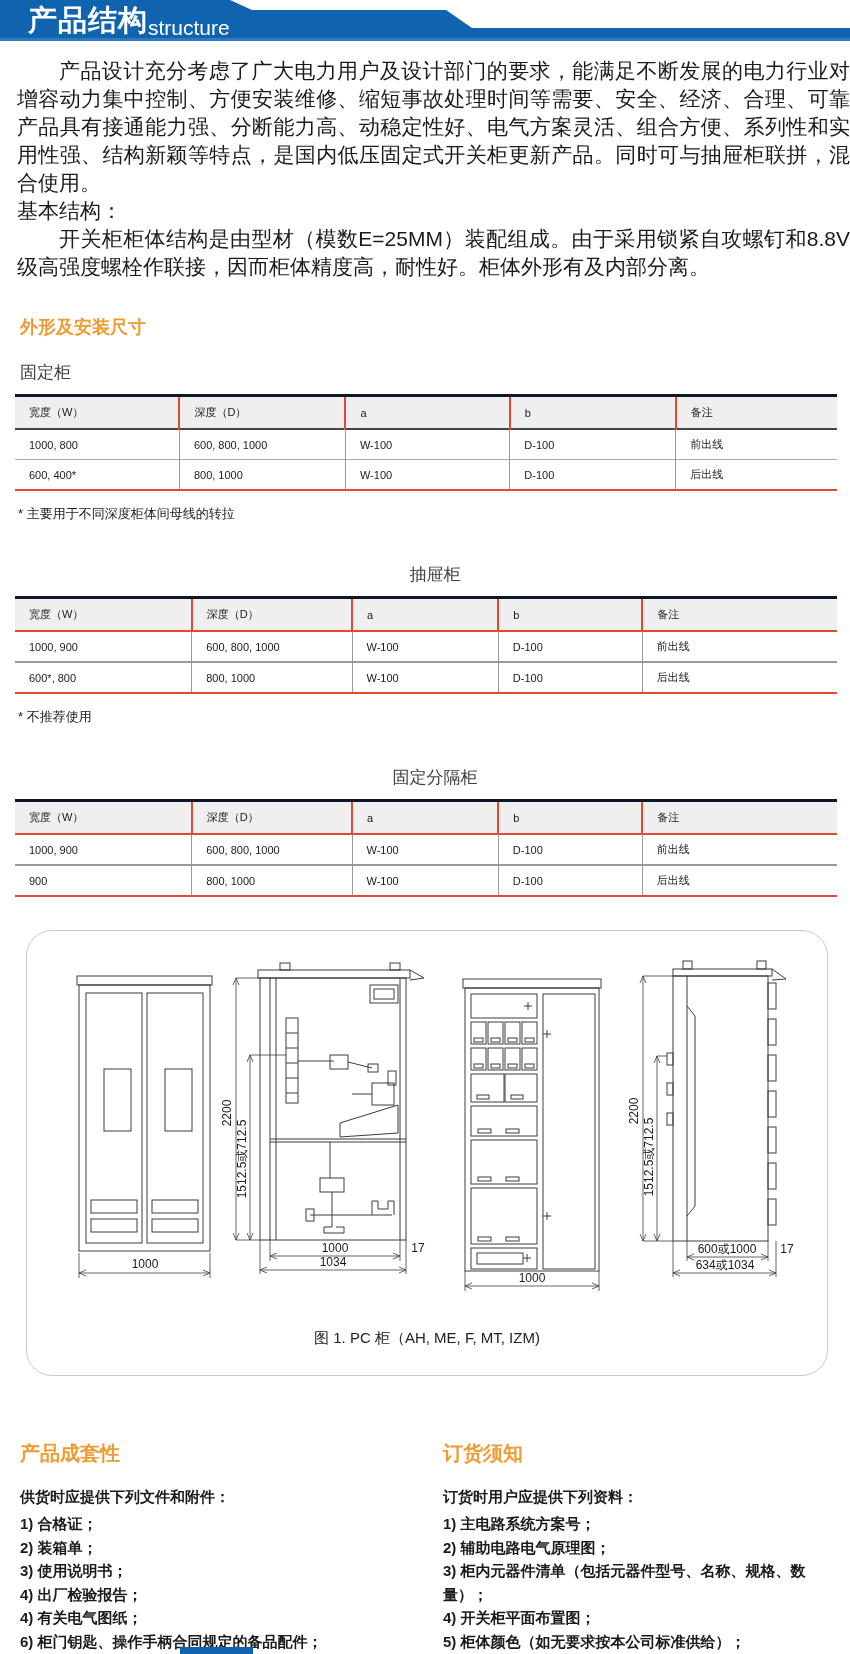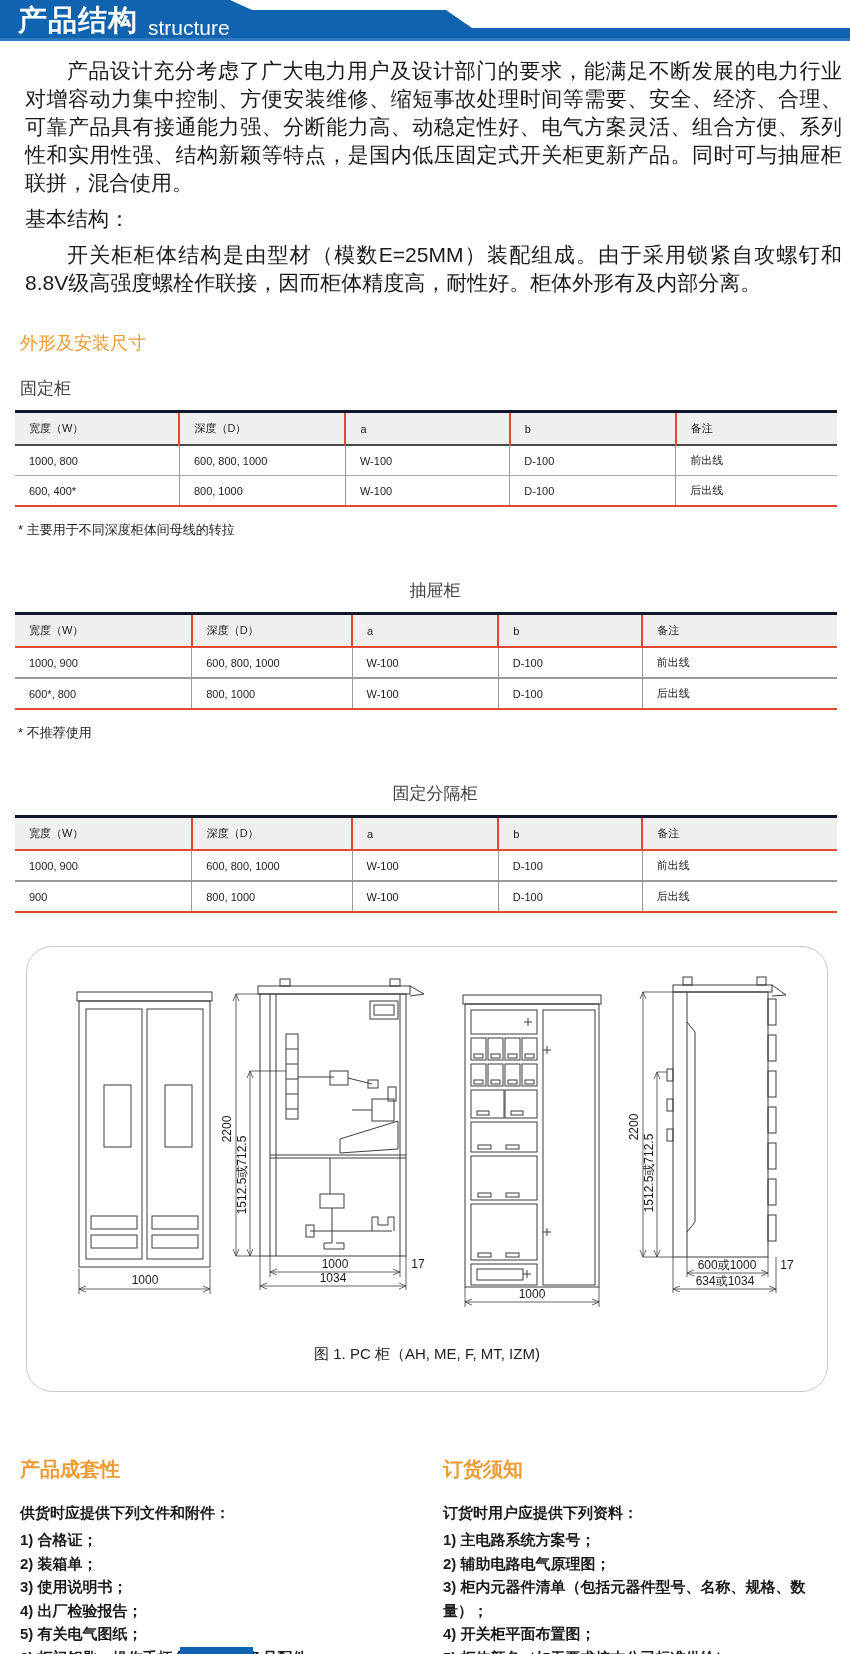--- a/index.html
+++ b/index.html
@@ -5,29 +5,29 @@
   * { box-sizing: border-box; }
   html,body { margin:0; padding:0; }
   body {
     width:850px; height:1654px; position:relative; overflow:hidden;
     background:#ffffff; color:#1a1a1a;
     font-family:"Liberation Sans","DejaVu Sans",sans-serif;
   }
   
   .banner { position:relative; width:850px; height:41px; }
   .banner svg { position:absolute; left:0; top:0; display:block; }
-  .banner-title { position:absolute; left:18px; top:1px; font-size:29px; font-weight:bold; color:#fff; letter-spacing:1px; }
+  .banner-title { position:absolute; left:28px; top:1px; font-size:29px; font-weight:bold; color:#fff; letter-spacing:1px; }
   .banner-sub { position:absolute; left:148px; top:16px; font-size:21px; color:#fff; }
   .banner-underline { position:absolute; left:0; top:38px; width:850px; height:3px; background:#2f7bbf; }
   
   .intro { margin:16px 0 0 0; font-size:21px; line-height:28px; text-align:justify; }
-  .intro p { margin:8px; text-indent:42px;padding-left:17px; }
+  .intro p { margin:0; text-indent:42px;padding-left:17px; }
   .intro p.noindent { text-indent:0; }
   
-  .sec-heading { margin:34px 8px 0 20px; font-size:18px; font-weight:normal; color:#ee9b33; }
+  .sec-heading { margin:34px 8px 0 20px; font-size:18px; font-weight:bold; color:#ee9b33; }
   .sub-heading { margin:22px 0 0 20px; font-size:17px; color:#404040; }
   .sub-heading.gap-lg { margin-top:40px;text-align:center; }
   
   table.dim-table {
     border-collapse:collapse; table-layout:fixed;
     margin:10px 0 0 15px; width:822px; font-size:11px;
     border-top:3px solid #0f172a; border-bottom:2px solid #e2492f;
   }
   .dim-table th { background:#efefef; font-weight:normal; text-align:left; padding:8px 14px; border-left:2px solid #e2492f; }
   .dim-table th:first-child { border-left:none; }
@@ -356,21 +356,21 @@
 
 <div class="cols">
   <div class="col col-left">
     <p class="col-heading">产品成套性</p>
     <p class="col-intro">供货时应提供下列文件和附件：</p>
     <ul>
       <li>1) 合格证；</li>
       <li>2) 装箱单；</li>
       <li>3) 使用说明书；</li>
       <li>4) 出厂检验报告；</li>
-      <li>5) 有关电气图纸；</li>
+      <li>4) 有关电气图纸；</li>
       <li>6) 柜门钥匙、操作手柄合同规定的备品配件；</li>
 
     </ul>
   </div>
   <div class="col col-right">
     <p class="col-heading">订货须知</p>
     <p class="col-intro">订货时用户应提供下列资料：</p>
     <ul>
       <li>1) 主电路系统方案号；</li>
       <li>2) 辅助电路电气原理图；</li>

